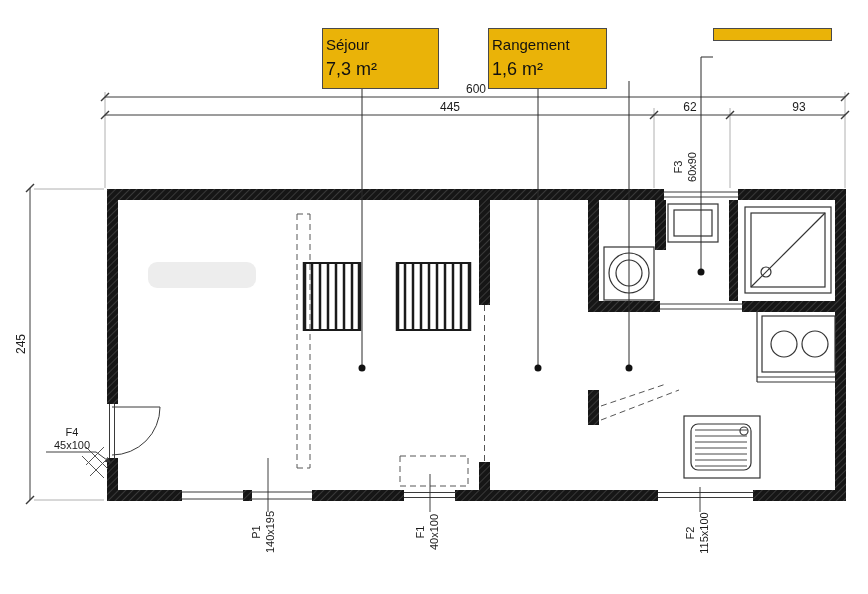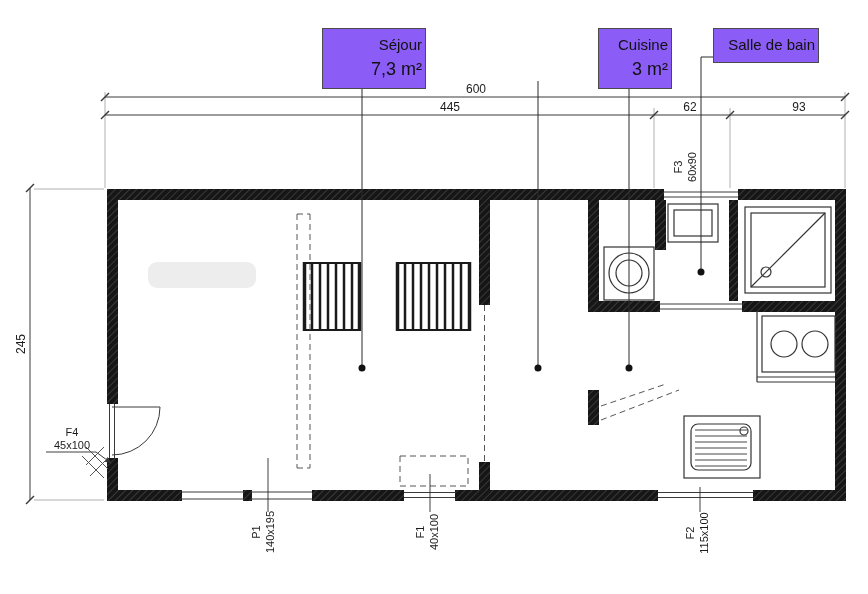--- a/index.html
+++ b/index.html
@@ -8,23 +8,23 @@
     width: 868px;
     height: 594px;
     background: #ffffff;
     font-family: "Liberation Sans", sans-serif;
     overflow: hidden;
   }
   .plan-svg { position: absolute; left: 0; top: 0; }
   .room-label {
     position: absolute;
     border: 1.6px solid #4a4a4a;
-    background: #8b5cf6;
-    text-align: right;
-    padding: 5px 3px 6px 3px;
+    background: #eab308;
+    text-align: left;
+    padding: 5px 16px 6px 3px;
     color: #111;
     z-index: 5;
   }
   .room-name { font-size: 15px; line-height: 1.45; white-space: nowrap; }
   .room-area { font-size: 18px; line-height: 1.45; white-space: nowrap; }
   svg text {
     font-family: "Liberation Sans", sans-serif;
     fill: #1c1c1c;
   }
   .dim-text { font-size: 12px; }
@@ -256,23 +256,22 @@
 
     <text class="opening-text" x="72" y="436" text-anchor="middle">F4</text>
     <text class="opening-text" x="72" y="449" text-anchor="middle">45x100</text>
   </svg>
 
   <div class="room-label" style="left:322px; top:28px; width:96px;">
     <div class="room-name">Séjour</div>
     <div class="room-area">7,3 m²</div>
   </div>
 
-
-  <div class="room-label" style="left:598px; top:28px; width:66px;">
-    <div class="room-name">Cuisine</div>
-    <div class="room-area">3 m²</div>
+  <div class="room-label" style="left:488px; top:28px; width:98px;">
+    <div class="room-name">Rangement</div>
+    <div class="room-area">1,6 m²</div>
   </div>
 
+
   <div class="room-label" style="left:713px; top:28px; width:98px;">
-    <div class="room-name">Salle de bain</div>
   </div>
 
 </div>
 
 </body></html>

